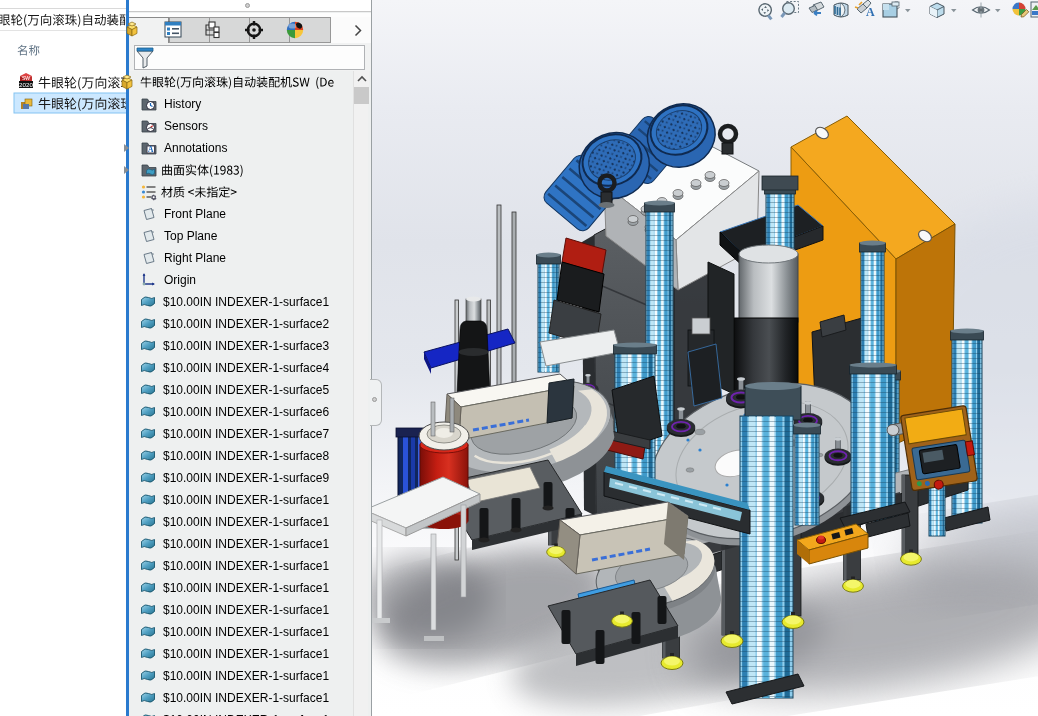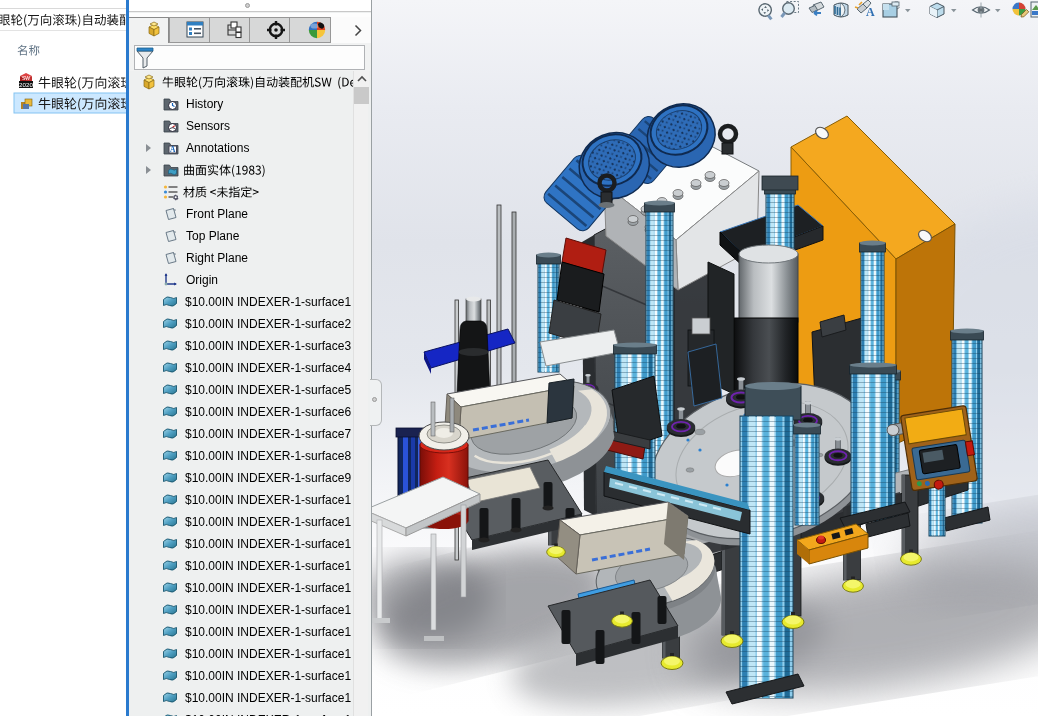--- a/index.html
+++ b/index.html
@@ -650,21 +650,21 @@
       <svg class="abs" style="left:224px;top:24px" width="10" height="13" viewBox="0 0 12 14">
         <path d="M3,1 L9,7 L3,13" stroke="#444" stroke-width="1.8" fill="none"></path>
       </svg>
       <div class="abs" style="left:0;top:43px;width:242px;height:28px;background:#f1f2f2"></div>
       <div class="abs" style="left:5px;top:45px;width:231px;height:25px;background:#fdfdfd;border:1px solid #b0b2b5"></div>
       <svg class="abs" style="left:7px;top:47px" width="20" height="22" viewBox="0 0 20 22">
       <polygon points="1,4 17,4 11,11 11,19 7,21 7,11" fill="#e8eaec" stroke="#55606a" stroke-width="1"></polygon>
       <polygon points="1,1 17,1 17,4 1,4" fill="#2e85c8" stroke="#1b5e8e" stroke-width="0.8"></polygon>
     </svg>
     </div>
-    <div class="abs" style="left:136px;top:0;width:224px;height:716px;overflow:hidden">
+    <div class="abs" style="left:114px;top:0;width:224px;height:716px;overflow:hidden">
       <svg class="abs" style="left:0;top:0" width="372" height="716" viewBox="0 0 372 716">
         <defs>
           <linearGradient id="gradRib" x1="0" y1="0" x2="1" y2="1">
             <stop offset="0" stop-color="#9fd4e8"></stop>
             <stop offset="0.5" stop-color="#4e9fc2"></stop>
             <stop offset="1" stop-color="#2a748f"></stop>
           </linearGradient>
     <g id="i-fold">
             <path d="M1,4 L1,14 L15,14 L15,5.5 L8,5.5 L6.5,3 L1,3 Z" fill="#5d666e" stroke="#39414a" stroke-width="0.8"></path>
           </g>

